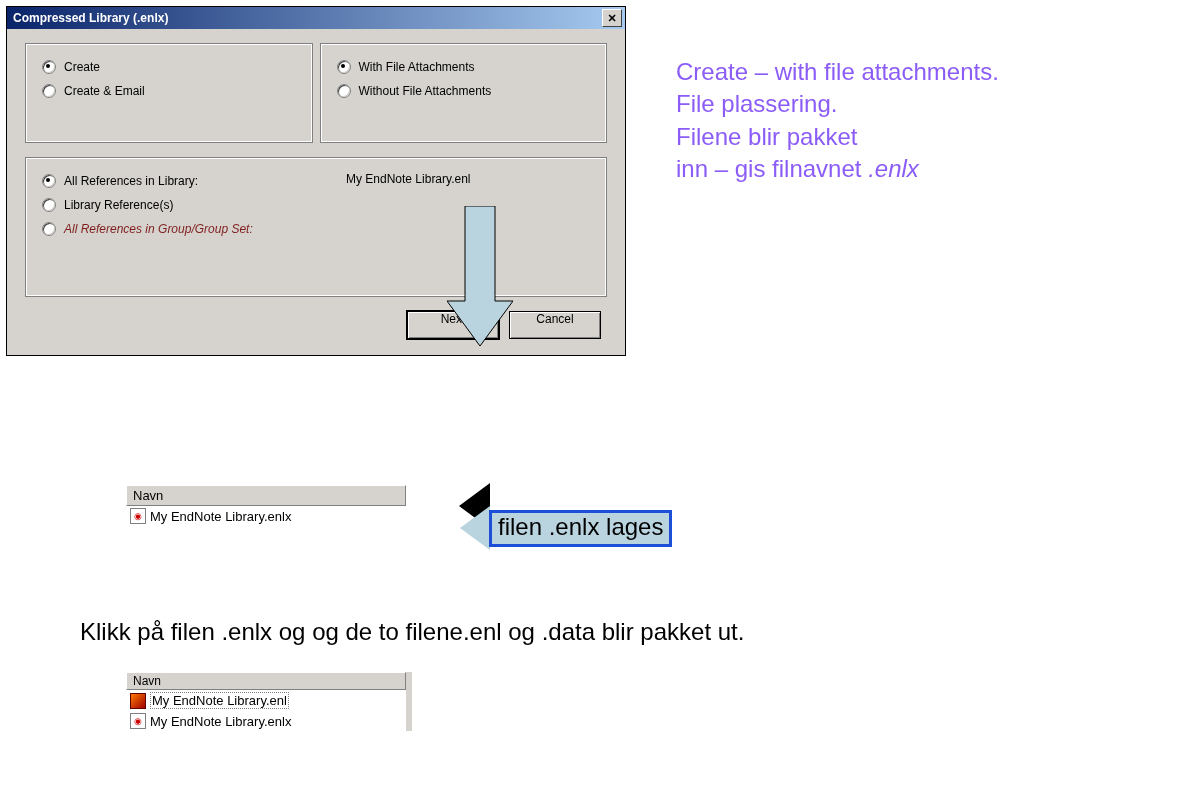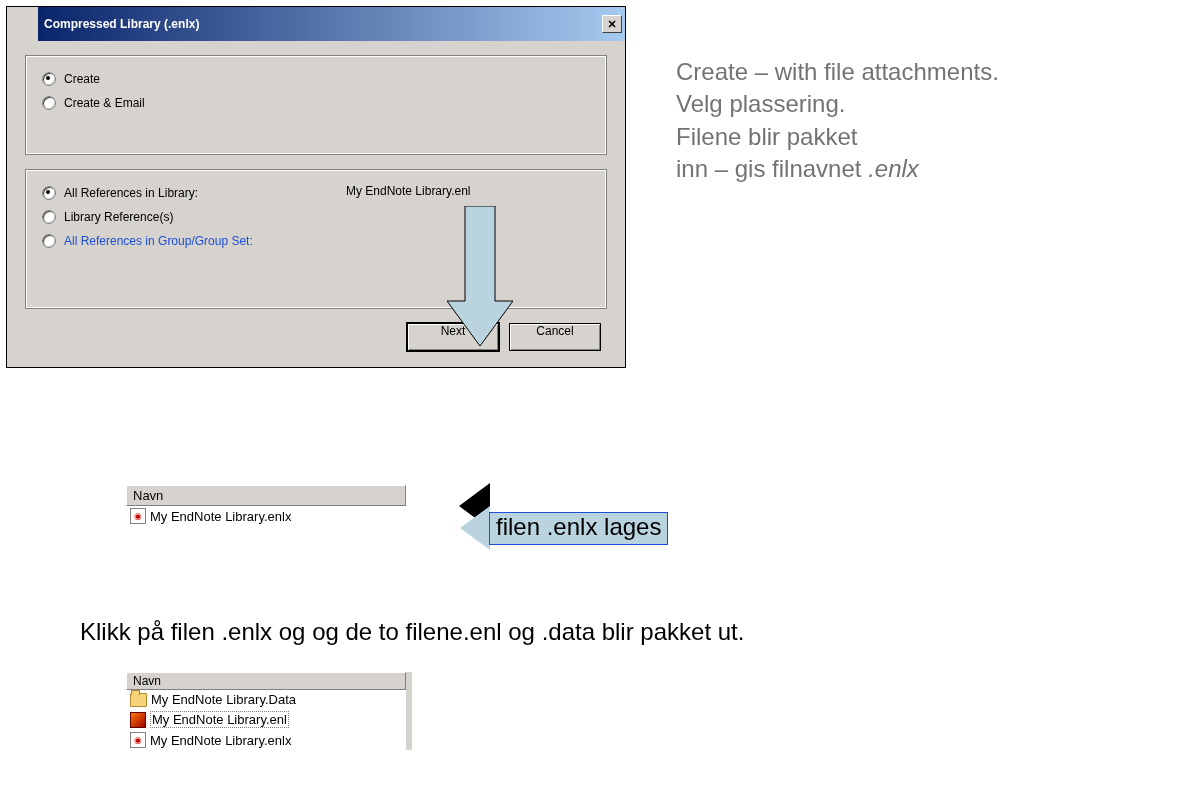--- a/index.html
+++ b/index.html
@@ -15,27 +15,26 @@
   
   .dialog {
     position: absolute;
     left: 6px;
     top: 6px;
     width: 618px;
     background: #d6d3ce;
     border: 1px solid #000;
   }
   .titlebar {
-    height: 34px;
+    height: 22px;
     background: linear-gradient(to right, #0a246a, #a6caf0);
     display: flex;
     align-items: center;
     justify-content: space-between;
     padding: 0 3px 0 6px;
-    margin-left: 31px;
   }
   .titlebar .title {
     color: #fff;
     font-family: "Tahoma", sans-serif;
     font-size: 12px;
     font-weight: bold;
   }
   .close-btn {
     width: 18px;
     height: 16px;
@@ -78,21 +77,21 @@
   .radio-line {
     display: flex;
     align-items: center;
     gap: 8px;
     font-size: 12px;
     font-family: "Tahoma","MS Sans Serif",sans-serif;
     color: #000;
     margin: 2px 0 10px 0;
     cursor: default;
   }
-  .radio-line.disabled { color: #1d4ed8; }
+  .radio-line.disabled { color: #7f1d1d; font-style: italic; }
   .radio {
     width: 12px;
     height: 12px;
     border-radius: 50%;
     background: #fff;
     border: 1px solid #808080;
     box-shadow: inset -1px -1px 0 #d6d3ce, inset 1px 1px 0 #404040;
     position: relative;
   }
   .radio.selected::after {
@@ -182,21 +181,21 @@
     pointer-events: none;
   }
 
   
   .instructions {
     position: absolute;
     left: 676px;
     top: 56px;
     font-size: 24px;
     line-height: 1.35;
-    color: #737373;
+    color: #8b5cf6;
   }
   .instructions .italic { font-style: italic; }
 
   
   .filelist1 {
     position: absolute;
     left: 126px;
     top: 485px;
     width: 280px;
   }
@@ -264,21 +263,21 @@
     position: absolute;
     left: 460px;
     top: 506px;
     display: flex;
     align-items: center;
   }
   .left-arrow-callout .text {
     font-size: 24px;
     padding: 0 6px 3px 6px;
     background: #b9d4de;
-    border: 1px solid #1d4ed8;
+    border: 3px solid #1d4ed8;
     position: relative;
     z-index: 1;
   }
   .left-arrow-head {
     width: 0;
     height: 0;
     border-top: 22px solid transparent;
     border-bottom: 22px solid transparent;
     border-right: 30px solid #b9d4de;
     position: relative;
@@ -342,20 +341,30 @@
   <div class="dialog-body">
     <div class="top-row">
       <div class="group-box">
         <div class="radio-line">
           <span class="radio selected"></span>
           <span>Create</span>
         </div>
         <div class="radio-line">
           <span class="radio"></span>
           <span>Create &amp; Email</span>
+        </div>
+      </div>
+      <div class="group-box">
+        <div class="radio-line">
+          <span class="radio selected"></span>
+          <span>With File Attachments</span>
+        </div>
+        <div class="radio-line">
+          <span class="radio"></span>
+          <span>Without File Attachments</span>
         </div>
       </div>
     </div>
 
     <div class="group-box mt lower-group">
       <div class="radio-line">
         <span class="radio selected"></span>
         <span>All References in Library:</span>
       </div>
       <div class="radio-line">
@@ -383,21 +392,21 @@
 </div>
 
 <div class="big-arrow-down">
   <svg width="66" height="140">
     <polygon points="18,0 48,0 48,95 66,95 33,140 0,95 18,95" fill="#b9d4de" stroke="#000" stroke-width="1"></polygon>
   </svg>
 </div>
 
 <div class="instructions">
   <div>Create – with file attachments.</div>
-  <div>Velg plassering.</div>
+  <div>File plassering.</div>
   <div>Filene blir pakket</div>
   <div>
     <span>inn – gis filnavnet </span><span class="italic">.enlx</span>
   </div>
 </div>
 
 <div class="filelist1">
   <div class="col-header">Navn</div>
   <div class="file-row">
     <span class="icon-sq icon-red">◉</span>
@@ -411,24 +420,20 @@
     <div class="left-arrow-head"></div>
   </div>
   <div class="text">filen .enlx lages</div>
 </div>
 
 <div class="sentence">Klikk på filen .enlx og og de to filene.enl og .data blir pakket ut.</div>
 
 <div class="filelist2">
   <div class="col-header">Navn</div>
 
-  <div class="file-row">
-    <span class="icon-folder"></span>
-    <span class="file-name">My EndNote Library.Data</span>
-  </div>
   <div class="file-row selected">
     <span class="icon-enl"></span>
     <span class="file-name">My EndNote Library.enl</span>
   </div>
   <div class="file-row">
     <span class="icon-sq icon-red">◉</span>
     <span class="file-name">My EndNote Library.enlx</span>
   </div>
 </div>
 

